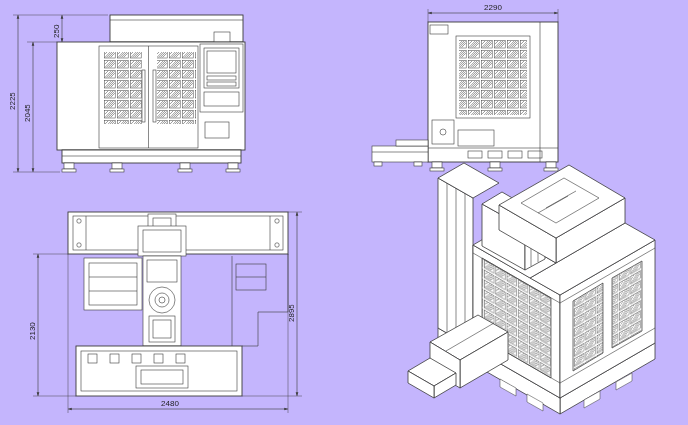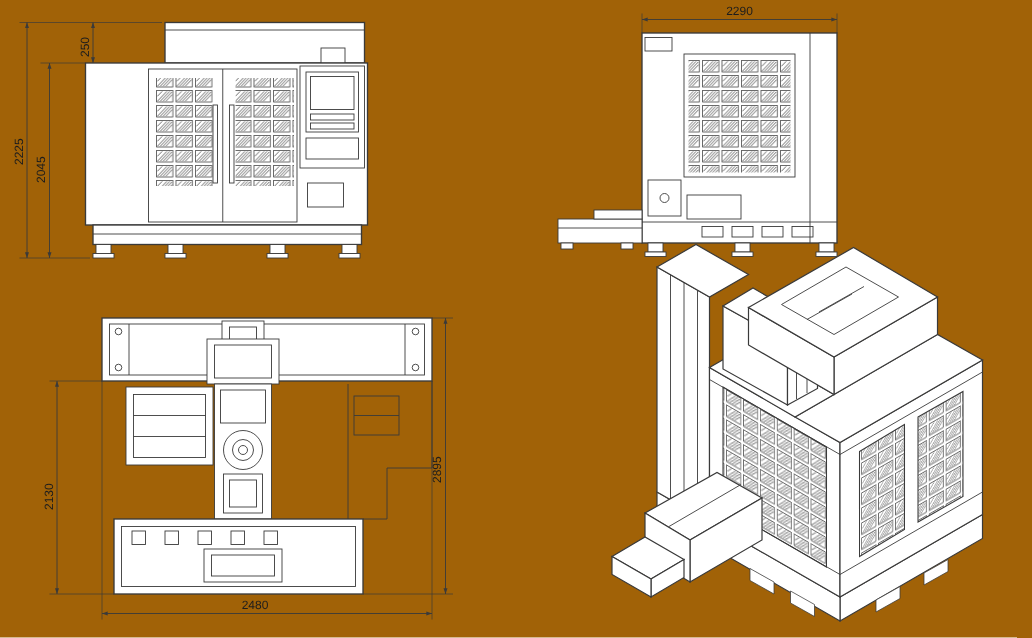--- a/index.html
+++ b/index.html
@@ -1,16 +1,16 @@
 <!DOCTYPE html>
 <html><head>
 <meta charset="utf-8">
 <style>
   html,body{margin:0;padding:0;background:#ffffff;}
-  .canvas{position:relative;width:688px;height:425px;background:#a16207;overflow:hidden;
+  .canvas{position:relative;width:688px;height:425px;background:#c4b5fd;overflow:hidden;
           font-family:"Liberation Sans", sans-serif;}
   svg{display:block;}
   .outline{fill:#ffffff;stroke:#3a3a3a;stroke-width:0.9;}
   .thin{fill:none;stroke:#3a3a3a;stroke-width:0.6;}
   .detail{fill:#ffffff;stroke:#3a3a3a;stroke-width:0.6;}
   .dimline{stroke:#3a3a3a;stroke-width:0.6;fill:none;}
   .extline{stroke:#3a3a3a;stroke-width:0.45;fill:none;}
   .dimtext{font-family:"Liberation Sans",sans-serif;font-size:8px;fill:#1d1d1d;}
   .face{fill:#ffffff;stroke:#3a3a3a;stroke-width:0.8;}
   .notch{fill:#ffffff;stroke:#3a3a3a;stroke-width:0.5;}

